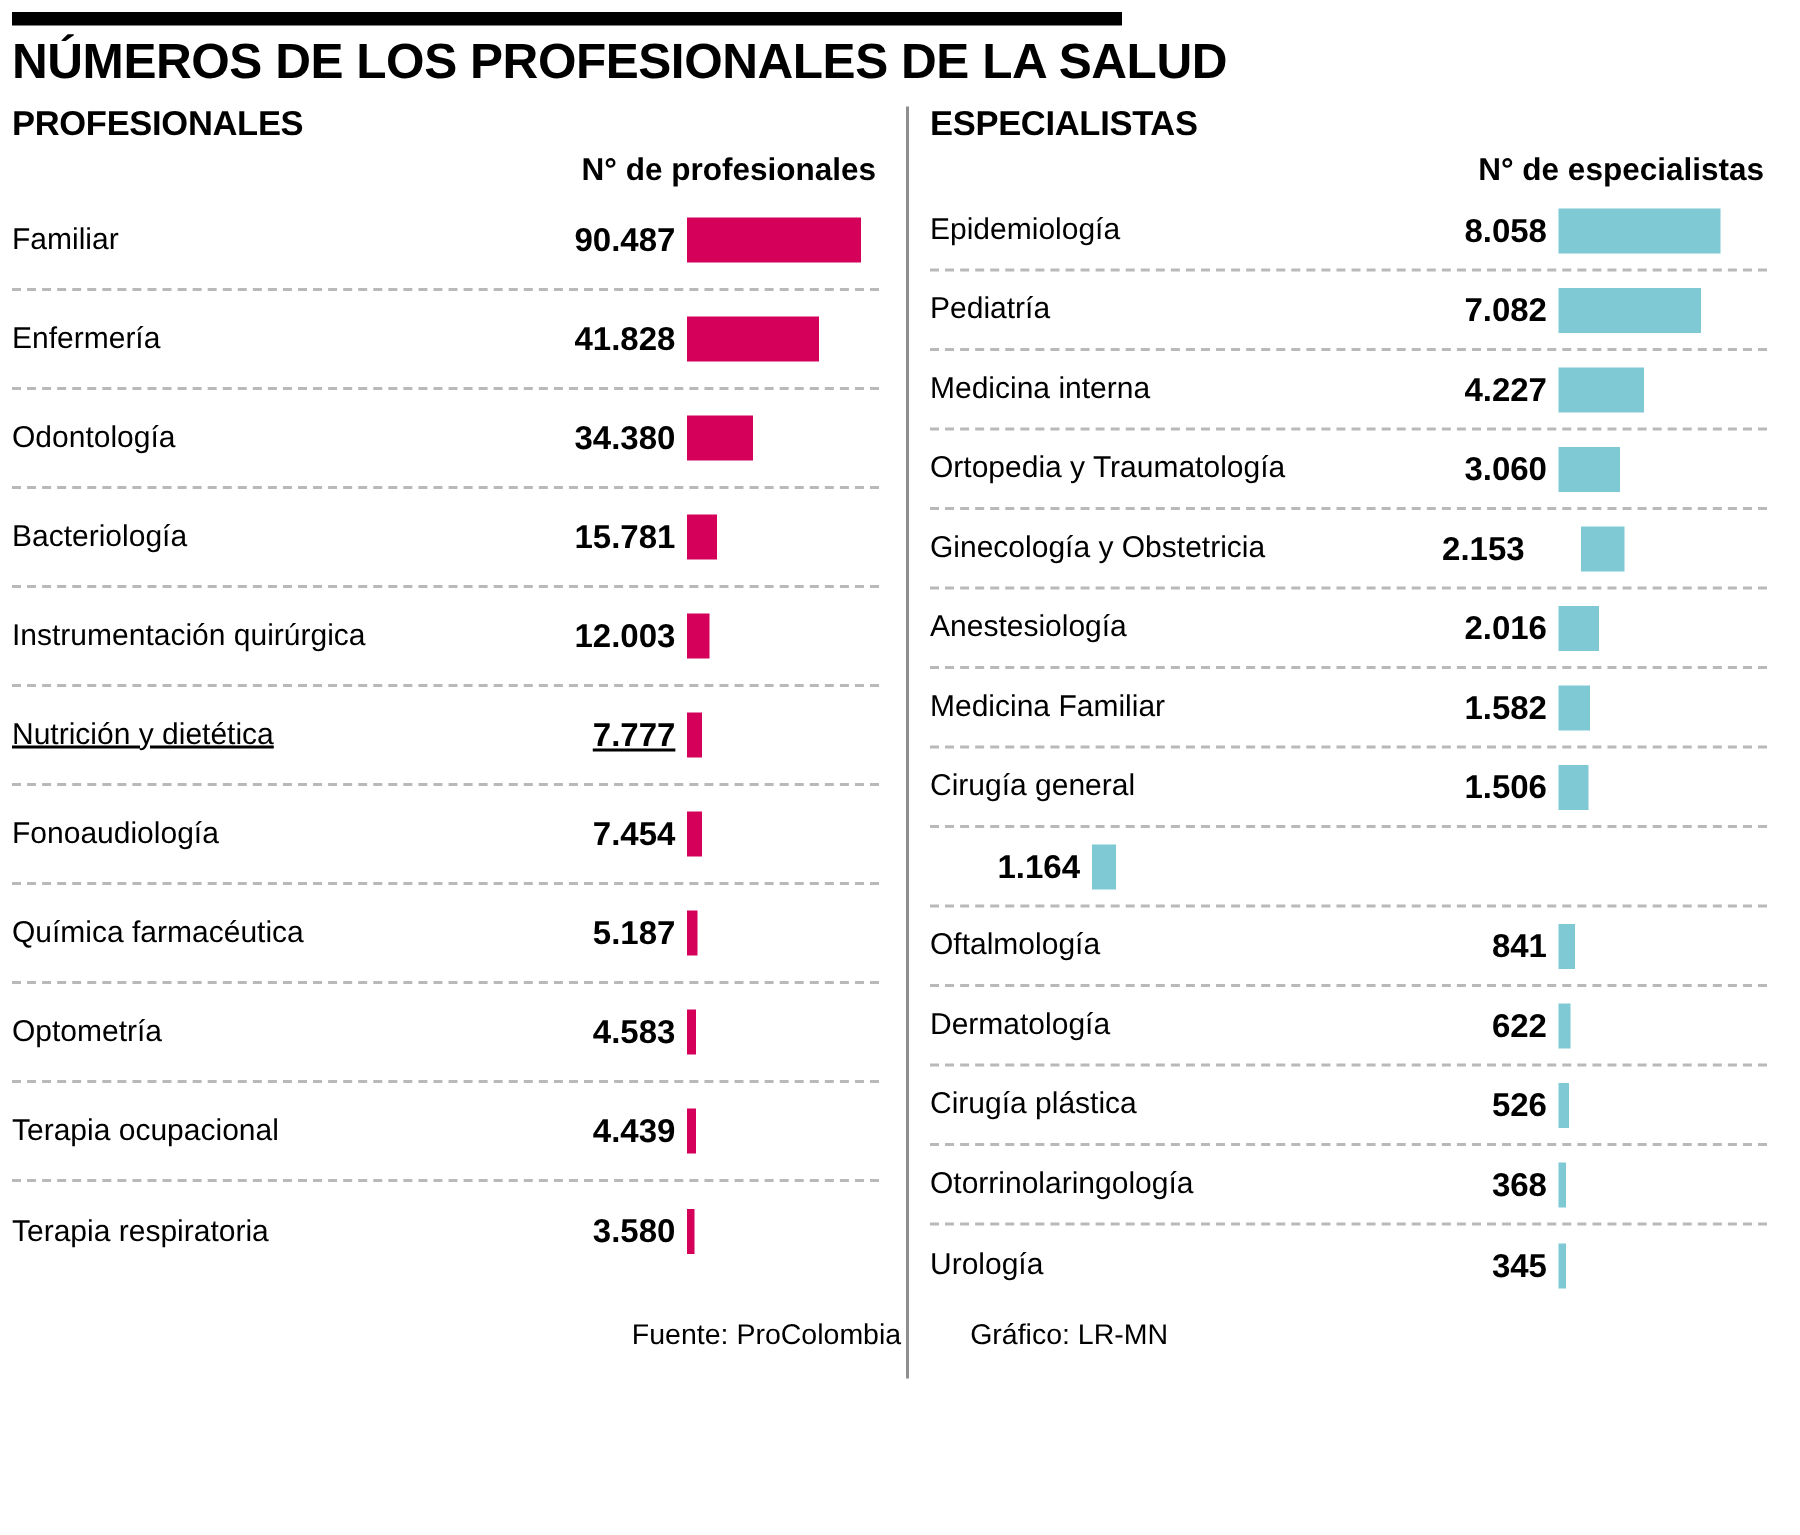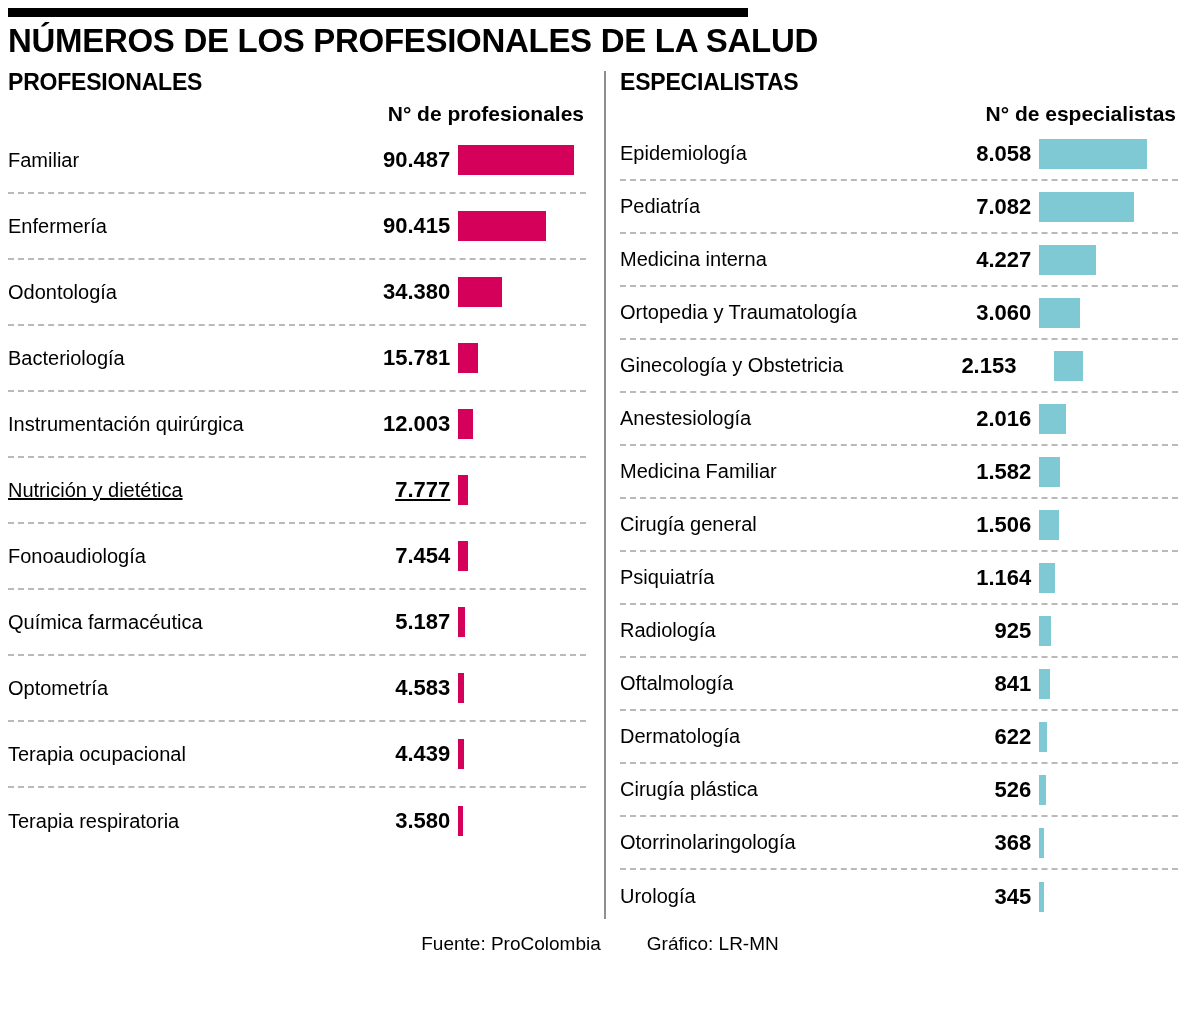--- a/index.html
+++ b/index.html
@@ -144,21 +144,21 @@
       <div id="left-rows">
           <div class="row" style="height: 66px;">
             <div class="label">Familiar</div>
             <div class="value">90.487</div>
             <div class="bar-cell">
               <div class="bar" style="width: 116px; background: rgb(212, 0, 90);"></div>
             </div>
           </div>
           <div class="row" style="height: 66px;">
             <div class="label">Enfermería</div>
-            <div class="value">90.415</div>
+            <div class="value">41.828</div>
             <div class="bar-cell">
               <div class="bar" style="width: 88px; background: rgb(212, 0, 90);"></div>
             </div>
           </div>
           <div class="row" style="height: 66px;">
             <div class="label">Odontología</div>
             <div class="value">34.380</div>
             <div class="bar-cell">
               <div class="bar" style="width: 44px; background: rgb(212, 0, 90);"></div>
             </div>
@@ -276,31 +276,23 @@
             </div>
           </div>
           <div class="row" style="height: 53px;">
             <div class="label">Cirugía general</div>
             <div class="value">1.506</div>
             <div class="bar-cell">
               <div class="bar" style="width: 20px; background: rgb(127, 201, 212);"></div>
             </div>
           </div>
           <div class="row" style="height: 53px;">
-            <div class="label">Psiquiatría</div>
             <div class="value">1.164</div>
             <div class="bar-cell">
               <div class="bar" style="width: 16px; background: rgb(127, 201, 212);"></div>
-            </div>
-          </div>
-          <div class="row" style="height: 53px;">
-            <div class="label">Radiología</div>
-            <div class="value">925</div>
-            <div class="bar-cell">
-              <div class="bar" style="width: 12px; background: rgb(127, 201, 212);"></div>
             </div>
           </div>
           <div class="row" style="height: 53px;">
             <div class="label">Oftalmología</div>
             <div class="value">841</div>
             <div class="bar-cell">
               <div class="bar" style="width: 11px; background: rgb(127, 201, 212);"></div>
             </div>
           </div>
           <div class="row" style="height: 53px;">

